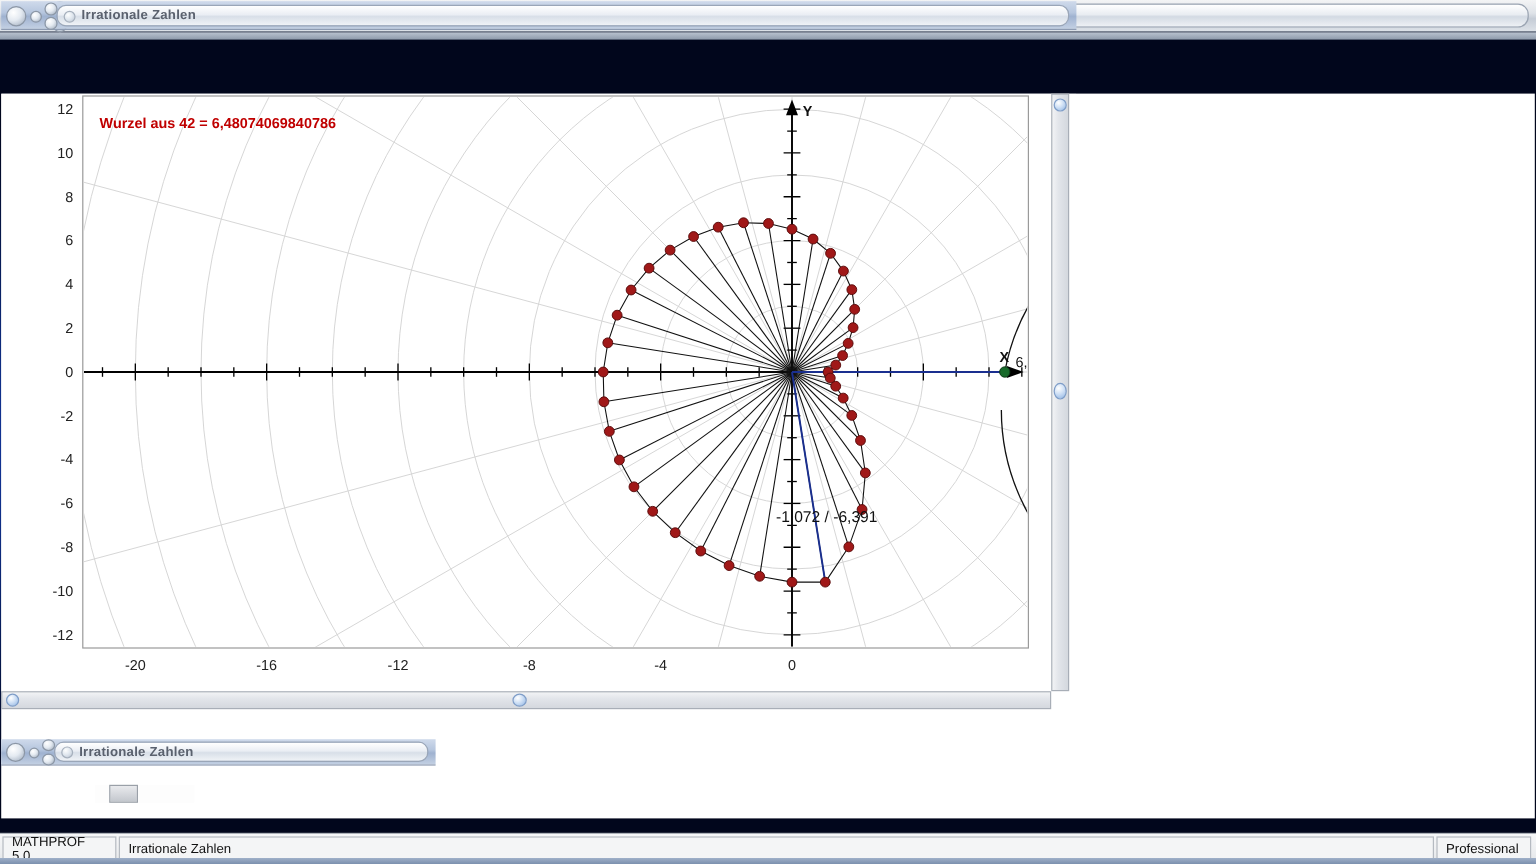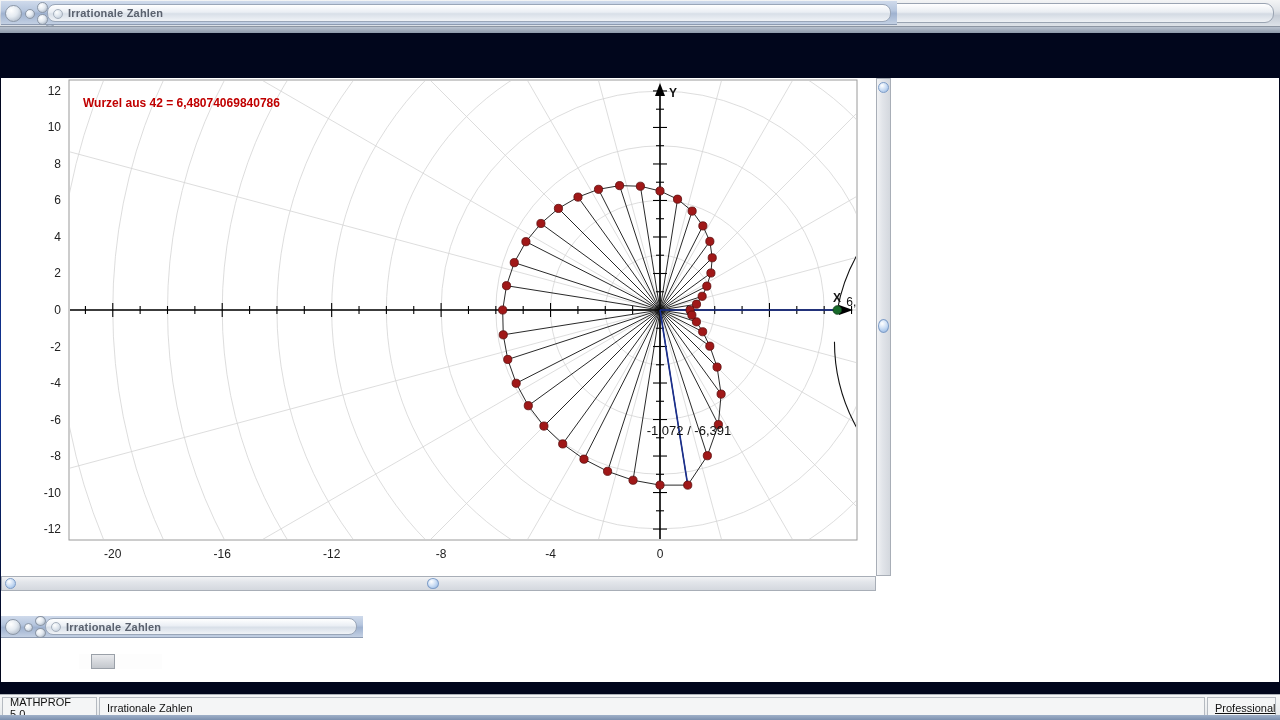--- a/index.html
+++ b/index.html
@@ -666,18 +666,18 @@
     </div>
   </div>
 
   <div class="statusbar">
     <div class="st-cell" style="width:95px;">
       <span>MATHPROF 5.0</span>
     </div>
     <div class="st-cell st-flex">
       <span>Irrationale Zahlen</span>
     </div>
-    <div class="st-cell" style="width:69px;text-decoration:underline;">
+    <div class="st-cell" style="width:79px;">
       <span>Professional</span>
     </div>
   </div>
   <div class="bottom-edge"></div>
 </div>
 
 </body></html>

